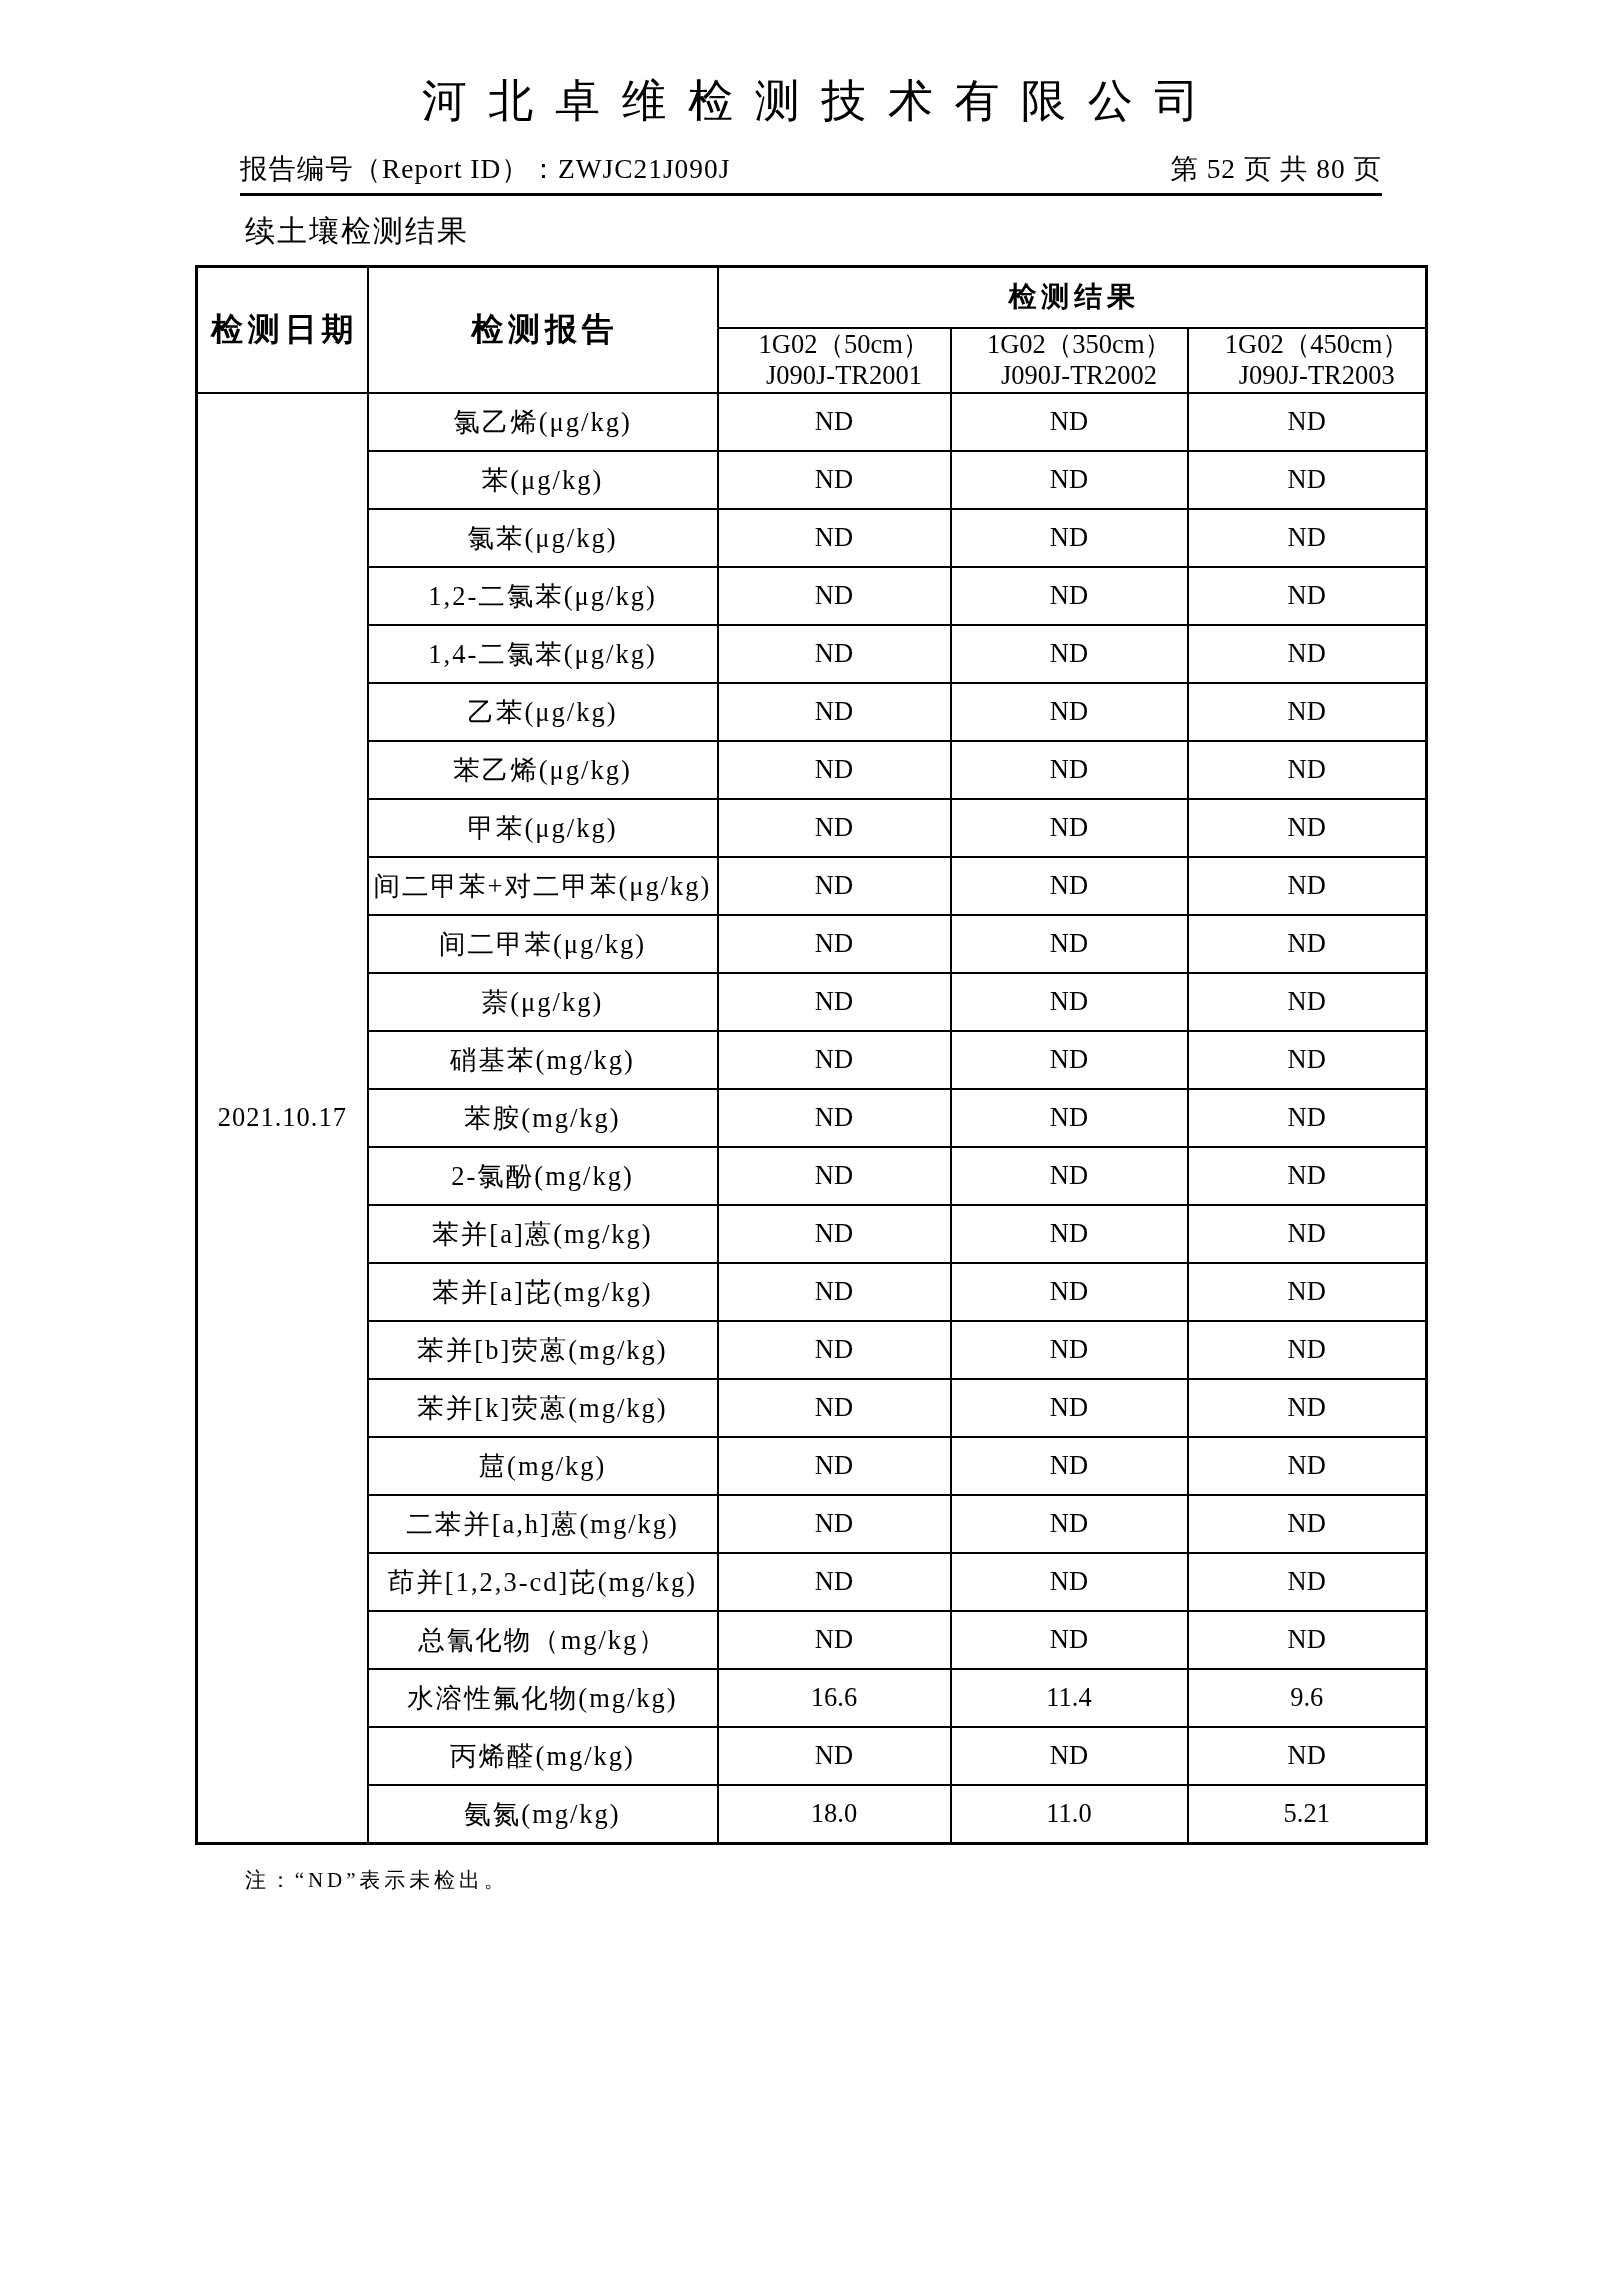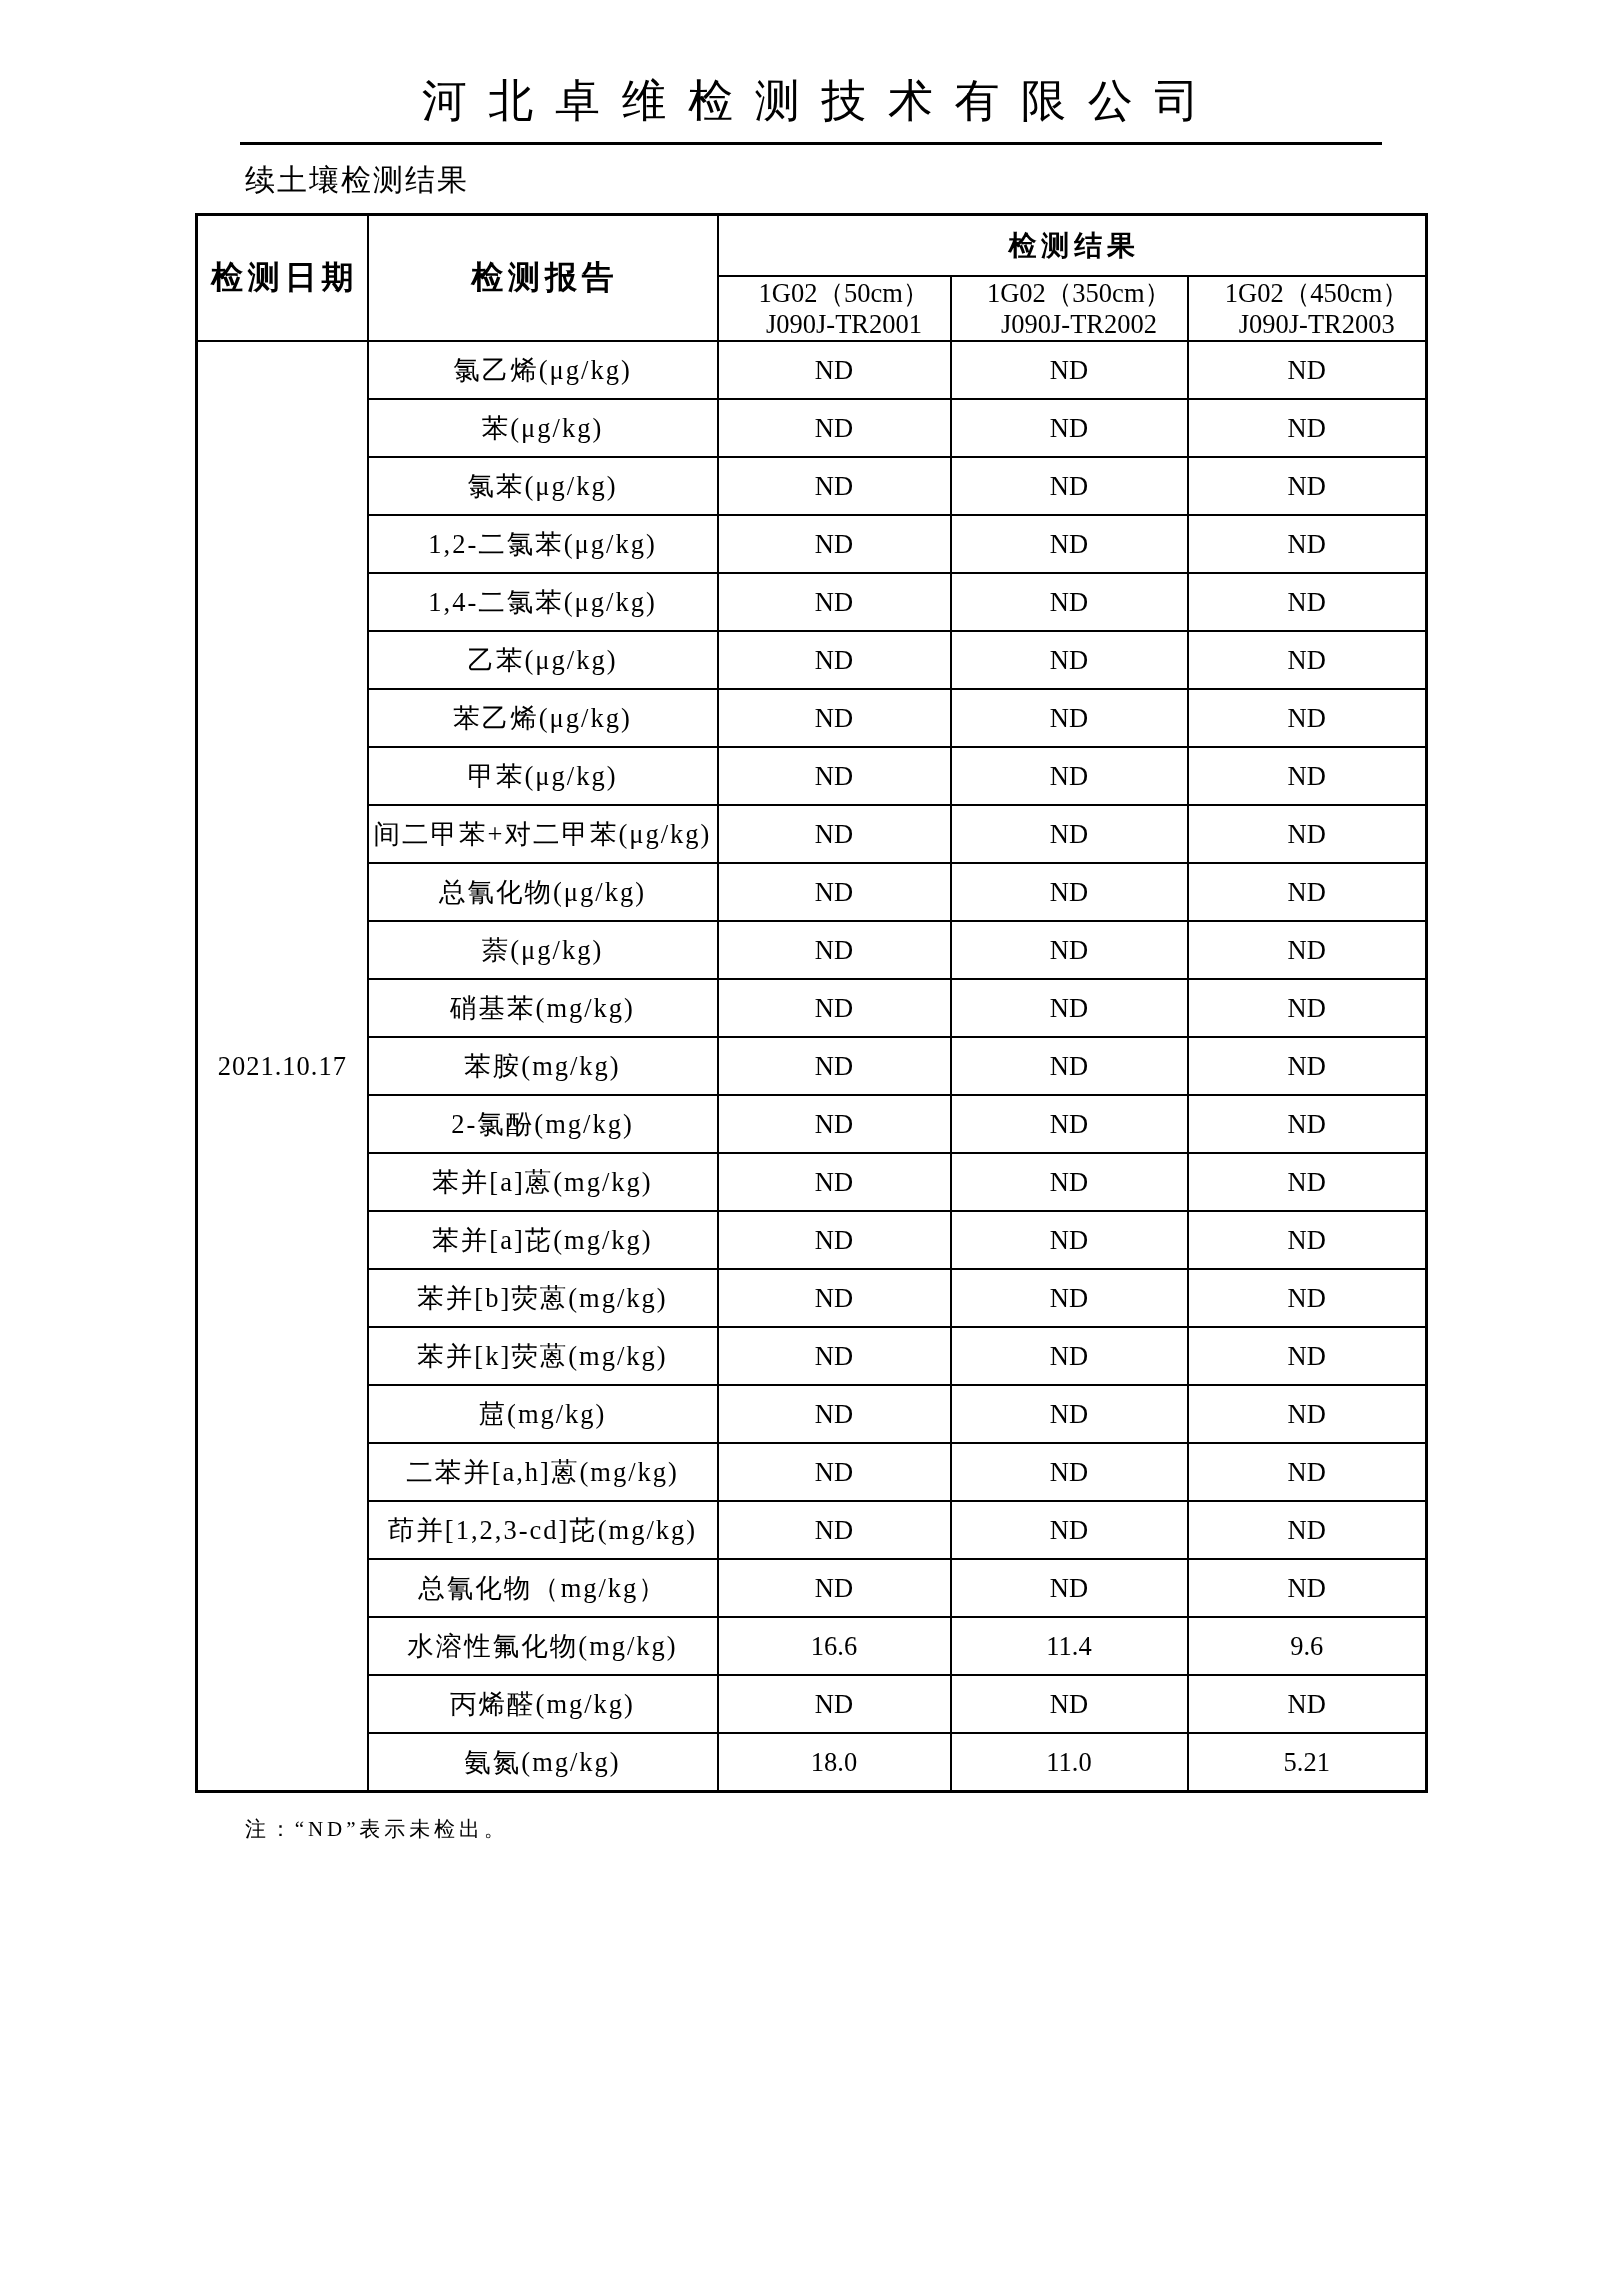--- a/index.html
+++ b/index.html
@@ -111,20 +111,24 @@
   }
 </style>
 </head>
 <body>
 
 <div class="page">
 
   <div class="company-name">河北卓维检测技术有限公司</div>
 
 
+  <div class="info-row">
+    <span>报告编号（Report ID）：ZWJC21J090J</span>
+    <span>第 52 页  共 80 页</span>
+  </div>
 
   <div class="header-rule"></div>
 
   <div class="section-title">续土壤检测结果</div>
 
   <table class="results">
     <colgroup>
       <col style="width:171px">
       <col style="width:350px">
       <col style="width:233px">
@@ -202,21 +206,21 @@
     <td class="value-cell">ND</td>
     <td class="value-cell">ND</td>
   </tr>
         <tr>
     <td class="item-cell">间二甲苯+对二甲苯(μg/kg)</td>
     <td class="value-cell">ND</td>
     <td class="value-cell">ND</td>
     <td class="value-cell">ND</td>
   </tr>
         <tr>
-    <td class="item-cell">总氰化物(μg/kg)</td>
+    <td class="item-cell">间二甲苯(μg/kg)</td>
     <td class="value-cell">ND</td>
     <td class="value-cell">ND</td>
     <td class="value-cell">ND</td>
   </tr>
         <tr>
     <td class="item-cell">萘(μg/kg)</td>
     <td class="value-cell">ND</td>
     <td class="value-cell">ND</td>
     <td class="value-cell">ND</td>
   </tr>

